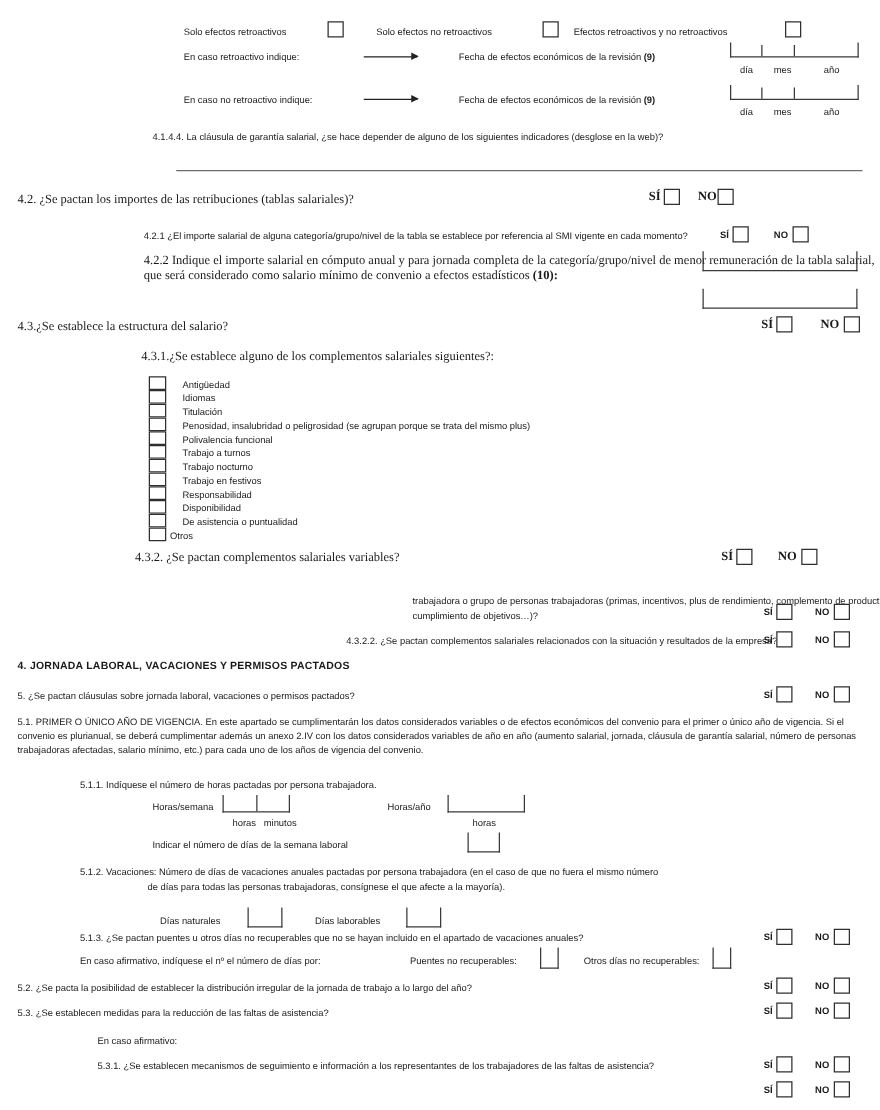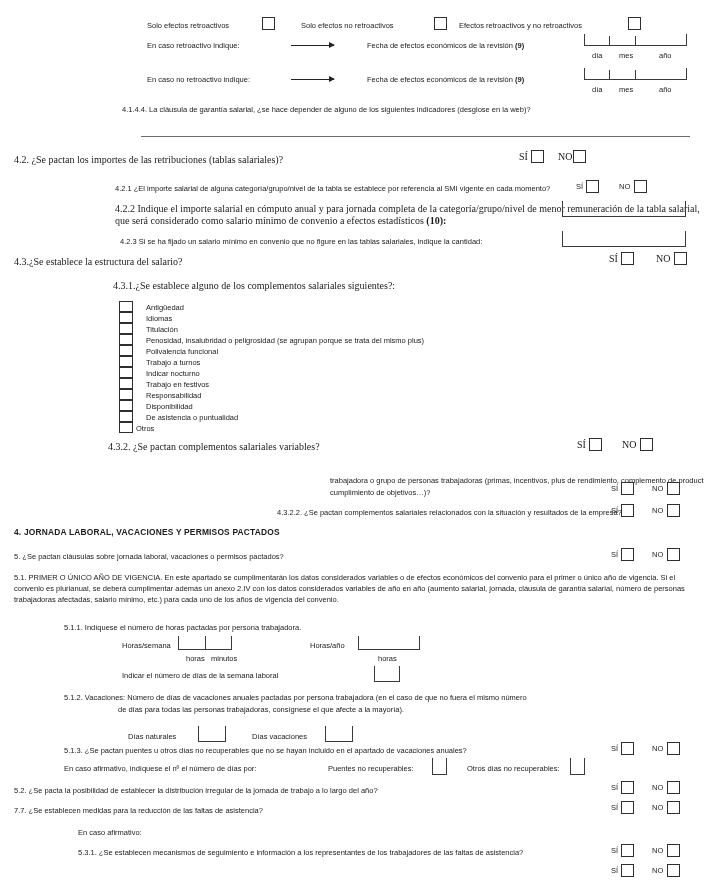--- a/index.html
+++ b/index.html
@@ -16,21 +16,21 @@
   .cb{position:absolute;width:13px;height:13px;border:1px solid #2f2f2f;background:#fff;box-sizing:border-box;}
   .cbs{position:absolute;width:14px;height:11px;border:1px solid #2f2f2f;background:#fff;box-sizing:border-box;}
   .cbx{display:inline-block;width:13px;height:13px;border:1px solid #2f2f2f;background:#fff;box-sizing:border-box;}
   .ubox{position:absolute;border-left:1.4px solid #3a3a3a;border-right:1.4px solid #3a3a3a;border-bottom:1.4px solid #3a3a3a;background:transparent;box-sizing:border-box;}
   .datebox{position:absolute;width:103px;height:12px;border-left:1.3px solid #3a3a3a;border-right:1.3px solid #3a3a3a;border-bottom:1.5px solid #3a3a3a;box-sizing:border-box;}
   .tick{position:absolute;top:0;bottom:0;width:0;border-left:1.3px solid #3a3a3a;}
   .divider{position:absolute;top:2px;bottom:0;width:0;border-left:1.3px solid #3a3a3a;}
   .fillline{position:absolute;height:0;border-bottom:1px solid #6b6b6b;}
   .arrow{position:absolute;height:0;border-top:1.2px solid #222;}
   .arrow:after{content:"";position:absolute;right:-1px;top:-3.6px;width:0;height:0;border-left:6px solid #222;border-top:3px solid transparent;border-bottom:3px solid transparent;}
-  .yn{position:absolute;display:flex;align-items:flex-start;height:14px;}
+  .yn{position:absolute;display:flex;align-items:flex-end;height:14px;font-weight:bold;}
   .yn .lbl{line-height:13px;}
   .yn .g1{width:3px;}
   .yn .g2{width:18px;}
   .yn .g3{width:4px;}
 </style>
 </head>
 <body>
 
 <div id="page">
 
@@ -92,21 +92,20 @@
       <span class="g3"></span>
     <span class="cbx"></span>
   </div>
 
   <div class="t serif" style="left:115px;top:204px">4.2.2 Indique el importe salarial en cómputo anual y para jornada completa de la categoría/grupo/nivel de menor remuneración de la  tabla salarial,</div>
   <div class="t serif" style="left:115px;top:216px">
     <span>que será considerado como salario mínimo de convenio a efectos estadísticos </span><span class="b">(10):</span>
   </div>
   <div class="ubox" style="left:562px;top:201px;width:124px;height:16px"></div>
 
-  <div class="t" style="left:120px;top:237px">4.2.3 Si se ha fijado un salario mínimo en convenio que no figure en las tablas salariales, indique la cantidad:</div>
   <div class="ubox" style="left:562px;top:231px;width:124px;height:16px"></div>
 
   <div class="t serif" style="left:14px;top:257px">4.3.¿Se establece la estructura del salario?</div>
   <div class="yn serif" style="left:609px;top:252px">
     <span class="lbl">SÍ</span>
       <span class="g1"></span>
     <span class="cbx"></span>
       <span class="g2" style="width:22px"></span>
     <span class="lbl">NO</span>
       <span class="g3"></span>
@@ -121,21 +120,21 @@
   <div class="t" style="left:146px;top:314px">Idiomas</div>
   <div class="cbs" style="left:119px;top:323px"></div>
   <div class="t" style="left:146px;top:325px">Titulación</div>
   <div class="cbs" style="left:119px;top:334px"></div>
   <div class="t" style="left:146px;top:336px">Penosidad, insalubridad o peligrosidad (se agrupan porque se trata del mismo plus)</div>
   <div class="cbs" style="left:119px;top:345px"></div>
   <div class="t" style="left:146px;top:347px">Polivalencia funcional</div>
   <div class="cbs" style="left:119px;top:356px"></div>
   <div class="t" style="left:146px;top:358px">Trabajo a turnos</div>
   <div class="cbs" style="left:119px;top:367px"></div>
-  <div class="t" style="left:146px;top:369px">Indicar nocturno</div>
+  <div class="t" style="left:146px;top:369px">Trabajo nocturno</div>
   <div class="cbs" style="left:119px;top:378px"></div>
   <div class="t" style="left:146px;top:380px">Trabajo en festivos</div>
   <div class="cbs" style="left:119px;top:389px"></div>
   <div class="t" style="left:146px;top:391px">Responsabilidad</div>
   <div class="cbs" style="left:119px;top:400px"></div>
   <div class="t" style="left:146px;top:402px">Disponibilidad</div>
   <div class="cbs" style="left:119px;top:411px"></div>
   <div class="t" style="left:146px;top:413px">De asistencia o puntualidad</div>
   <div class="cbs" style="left:119px;top:422px"></div>
   <div class="t" style="left:136px;top:424px">Otros</div>
@@ -200,21 +199,21 @@
   <div class="ubox" style="left:358px;top:636px;width:62px;height:14px"></div>
   <div class="t" style="left:378px;top:654px">horas</div>
 
   <div class="t" style="left:122px;top:671px">Indicar el número de días de la semana laboral</div>
   <div class="ubox" style="left:374px;top:666px;width:26px;height:16px"></div>
 
   <div class="t" style="left:64px;top:693px">5.1.2. Vacaciones: Número de días de vacaciones anuales pactadas por persona trabajadora (en el caso de que no fuera el mismo número</div>
   <div class="t" style="left:118px;top:705px">de días para todas las personas trabajadoras, consígnese el que afecte a la mayoría).</div>
   <div class="t" style="left:128px;top:732px">Días naturales</div>
   <div class="ubox" style="left:198px;top:726px;width:28px;height:16px"></div>
-  <div class="t" style="left:252px;top:732px">Días vacaciones</div>
+  <div class="t" style="left:252px;top:732px">Días laborables</div>
   <div class="ubox" style="left:325px;top:726px;width:28px;height:16px"></div>
 
   <div class="t" style="left:64px;top:746px">5.1.3. ¿Se pactan puentes u otros días no recuperables que no se hayan incluido en el apartado de vacaciones anuales?</div>
   <div class="yn" style="left:611px;top:742px">
     <span class="lbl">SÍ</span>
       <span class="g1"></span>
     <span class="cbx"></span>
       <span class="g2"></span>
     <span class="lbl">NO</span>
       <span class="g3"></span>
@@ -231,21 +230,21 @@
   <div class="yn" style="left:611px;top:781px">
     <span class="lbl">SÍ</span>
       <span class="g1"></span>
     <span class="cbx"></span>
       <span class="g2"></span>
     <span class="lbl">NO</span>
       <span class="g3"></span>
     <span class="cbx"></span>
   </div>
 
-  <div class="t" style="left:14px;top:806px">7.7. ¿Se establecen medidas para la reducción de las faltas de asistencia?</div>
+  <div class="t" style="left:14px;top:806px">5.3. ¿Se establecen medidas para la reducción de las faltas de asistencia?</div>
   <div class="yn" style="left:611px;top:801px">
     <span class="lbl">SÍ</span>
       <span class="g1"></span>
     <span class="cbx"></span>
       <span class="g2"></span>
     <span class="lbl">NO</span>
       <span class="g3"></span>
     <span class="cbx"></span>
   </div>
 

